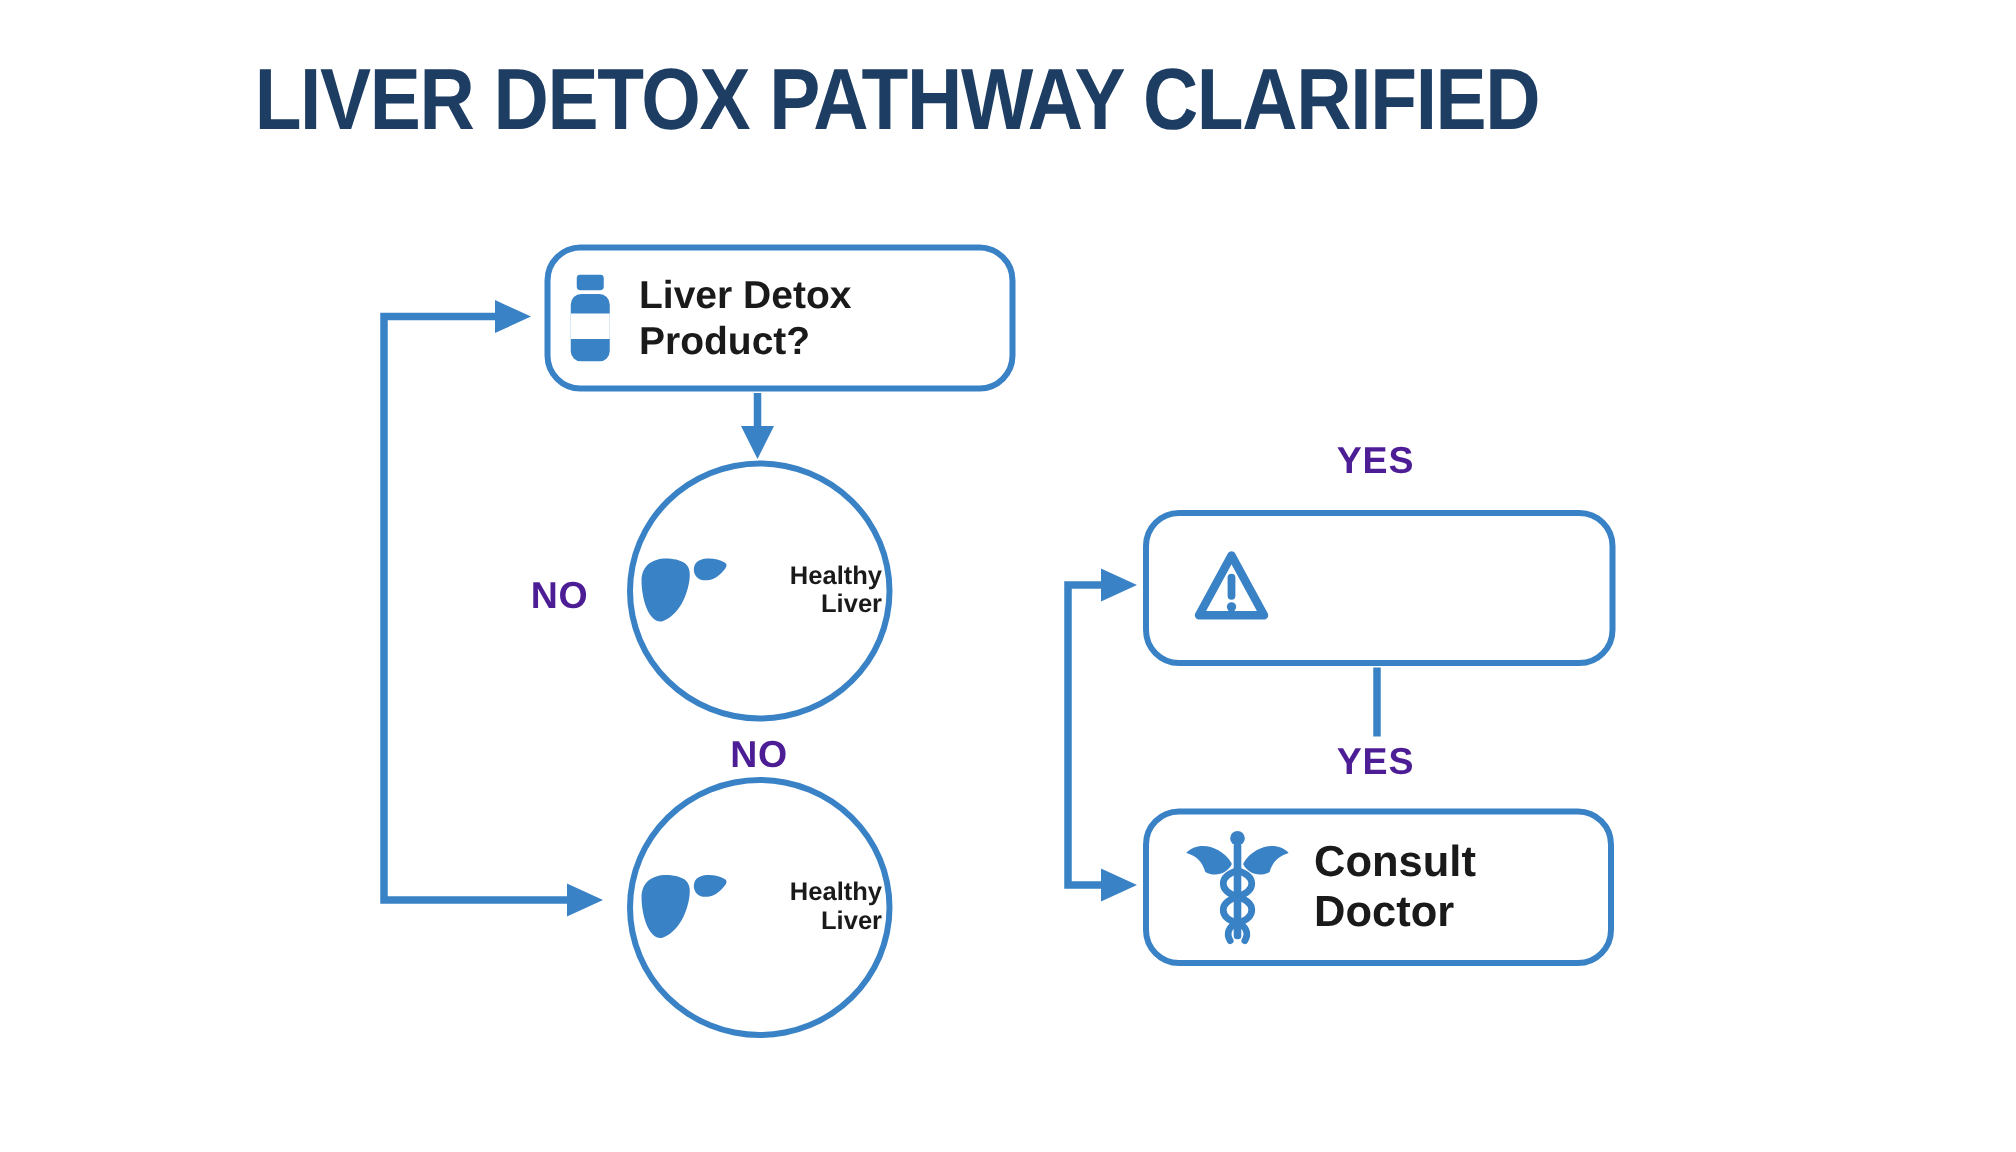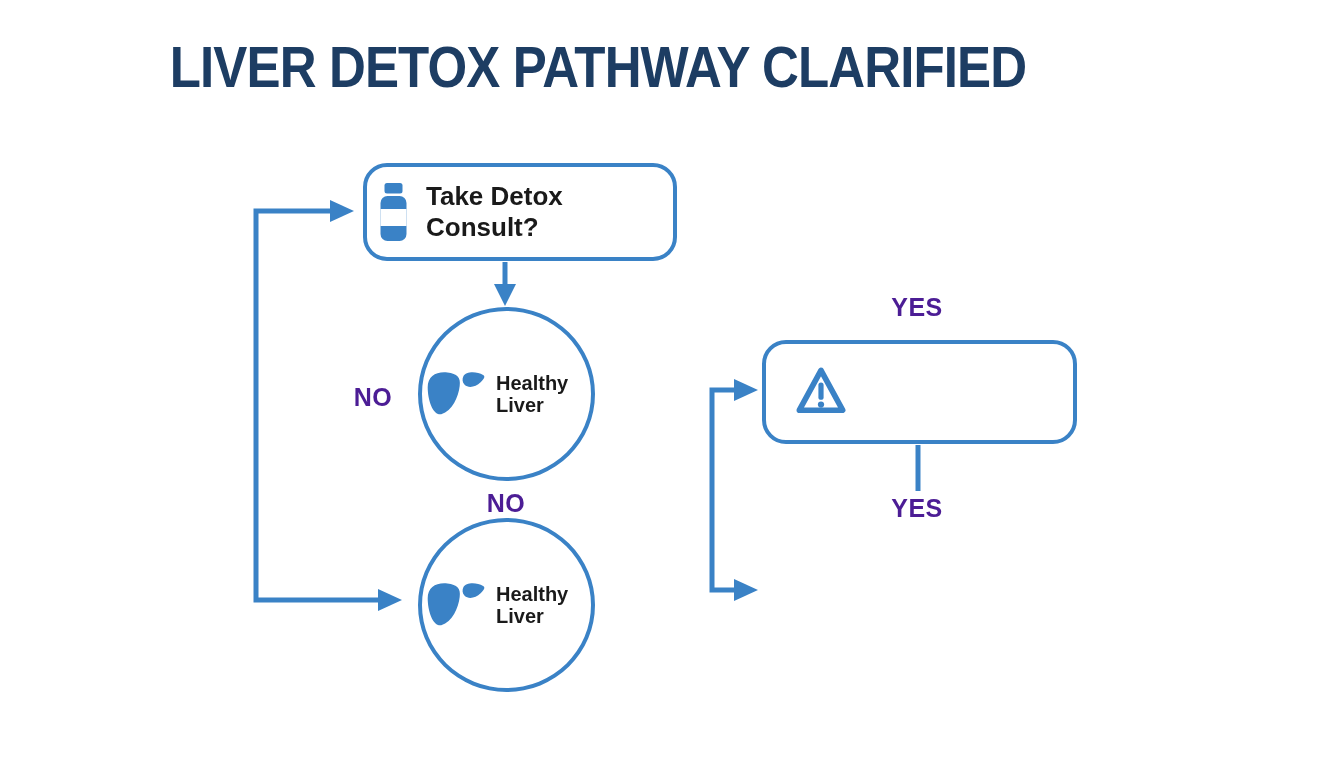--- a/index.html
+++ b/index.html
@@ -41,21 +41,21 @@
   }
   .rect-node{border-radius:24px;}
   .circle-node{border-radius:50%;justify-content:center;}
   .icon{display:flex;align-items:center;justify-content:center;flex:0 0 auto;}
 
   #node-take-detox{left:363px;top:163px;width:314px;height:98px;padding-left:13px;gap:19px;}
   #node-take-detox .label{font-size:26px;}
 
   #node-liver-top{left:418px;top:307px;width:177px;height:174px;gap:9px;}
   #node-liver-bottom{left:418px;top:518px;width:177px;height:174px;gap:9px;}
-  .circle-node .label{font-size:20px;line-height:1.1;width:92px;text-align:left;}
+  .circle-node .label{font-size:17px;line-height:1.1;width:92px;text-align:right;}
 
   #node-body-stress{left:762px;top:340px;width:315px;height:104px;padding-left:29px;gap:26px;}
   #node-body-stress .label{font-size:30px;}
 
   #node-consult-doctor{left:762px;top:539px;width:314px;height:105px;padding-left:22px;gap:14px;}
   #node-consult-doctor .label{font-size:29px;}
 
   .edge-label{
     position:absolute;
     z-index:2;
@@ -99,21 +99,21 @@
   </svg>
 
   <div class="node rect-node" id="node-take-detox">
     <span class="icon">
       <svg width="27" height="58" viewBox="0 0 27 58">
         <rect x="4.5" y="0" width="18" height="10.5" rx="2.5" fill="#3a82c6"></rect>
         <rect x="0.5" y="13" width="26" height="45" rx="7" fill="#3a82c6"></rect>
         <rect x="0.5" y="26" width="26" height="17" fill="#ffffff"></rect>
       </svg>
     </span>
-    <span class="label">Take Detox Consult?</span>
+    <span class="label">Liver Detox Product?</span>
   </div>
 
   <div class="node circle-node" id="node-liver-top">
     <span class="icon">
       <svg width="62" height="48" viewBox="0 0 100 78">
         <path fill="#3a82c6" d="M4 28 C4 10 18 2 36 4 C52 6 58 12 56 26 C54 44 44 66 26 72 C12 74 4 48 4 28 Z"></path>
         <path fill="#3a82c6" d="M62 10 C66 2 84 2 94 8 C98 10 96 14 90 20 C82 28 70 30 64 24 C60 20 60 14 62 10 Z"></path>
       </svg>
     </span>
     <span class="label">Healthy Liver</span>
@@ -132,19 +132,32 @@
   <div class="node rect-node" id="node-body-stress">
     <span class="icon">
       <svg width="52" height="58" viewBox="0 0 60 64">
         <path d="M30 7 L55 53 L5 53 Z" fill="none" stroke="#3a82c6" stroke-width="6.5" stroke-linejoin="round"></path>
         <line x1="30" y1="24" x2="30" y2="38" stroke="#3a82c6" stroke-width="6" stroke-linecap="round"></line>
         <circle cx="30" cy="46.5" r="3.6" fill="#3a82c6"></circle>
       </svg>
     </span>
   </div>
 
+  <div class="node rect-node" id="node-consult-doctor">
+    <span class="icon">
+      <svg width="74" height="78" viewBox="0 0 72 80">
+        <circle cx="36" cy="6" r="5" fill="#3a82c6"></circle>
+        <rect x="33.4" y="9" width="5.2" height="66" rx="2.4" fill="#3a82c6"></rect>
+        <path fill="#3a82c6" d="M32 23 C24 10 8 8 1 16 C8 18 12 22 14 29 C21 33 29 30 32 24 Z"></path>
+        <path fill="#3a82c6" d="M40 23 C48 10 64 8 71 16 C64 18 60 22 58 29 C51 33 43 30 40 24 Z"></path>
+        <path d="M36 28 C23 32 23 42 36 46 C49 50 49 60 36 64 C30 66 28 71 31 76" fill="none" stroke="#3a82c6" stroke-width="4.6" stroke-linecap="round"></path>
+        <path d="M36 28 C49 32 49 42 36 46 C23 50 23 60 36 64 C42 66 44 71 41 76" fill="none" stroke="#3a82c6" stroke-width="4.6" stroke-linecap="round"></path>
+      </svg>
+    </span>
+    <span class="label">Consult Doctor</span>
+  </div>
 
   <span class="edge-label" id="label-no-left">NO</span>
   <span class="edge-label" id="label-no-mid">NO</span>
   <span class="edge-label" id="label-yes-top">YES</span>
   <span class="edge-label" id="label-yes-mid">YES</span>
 
 </div>
 
 </body></html>

